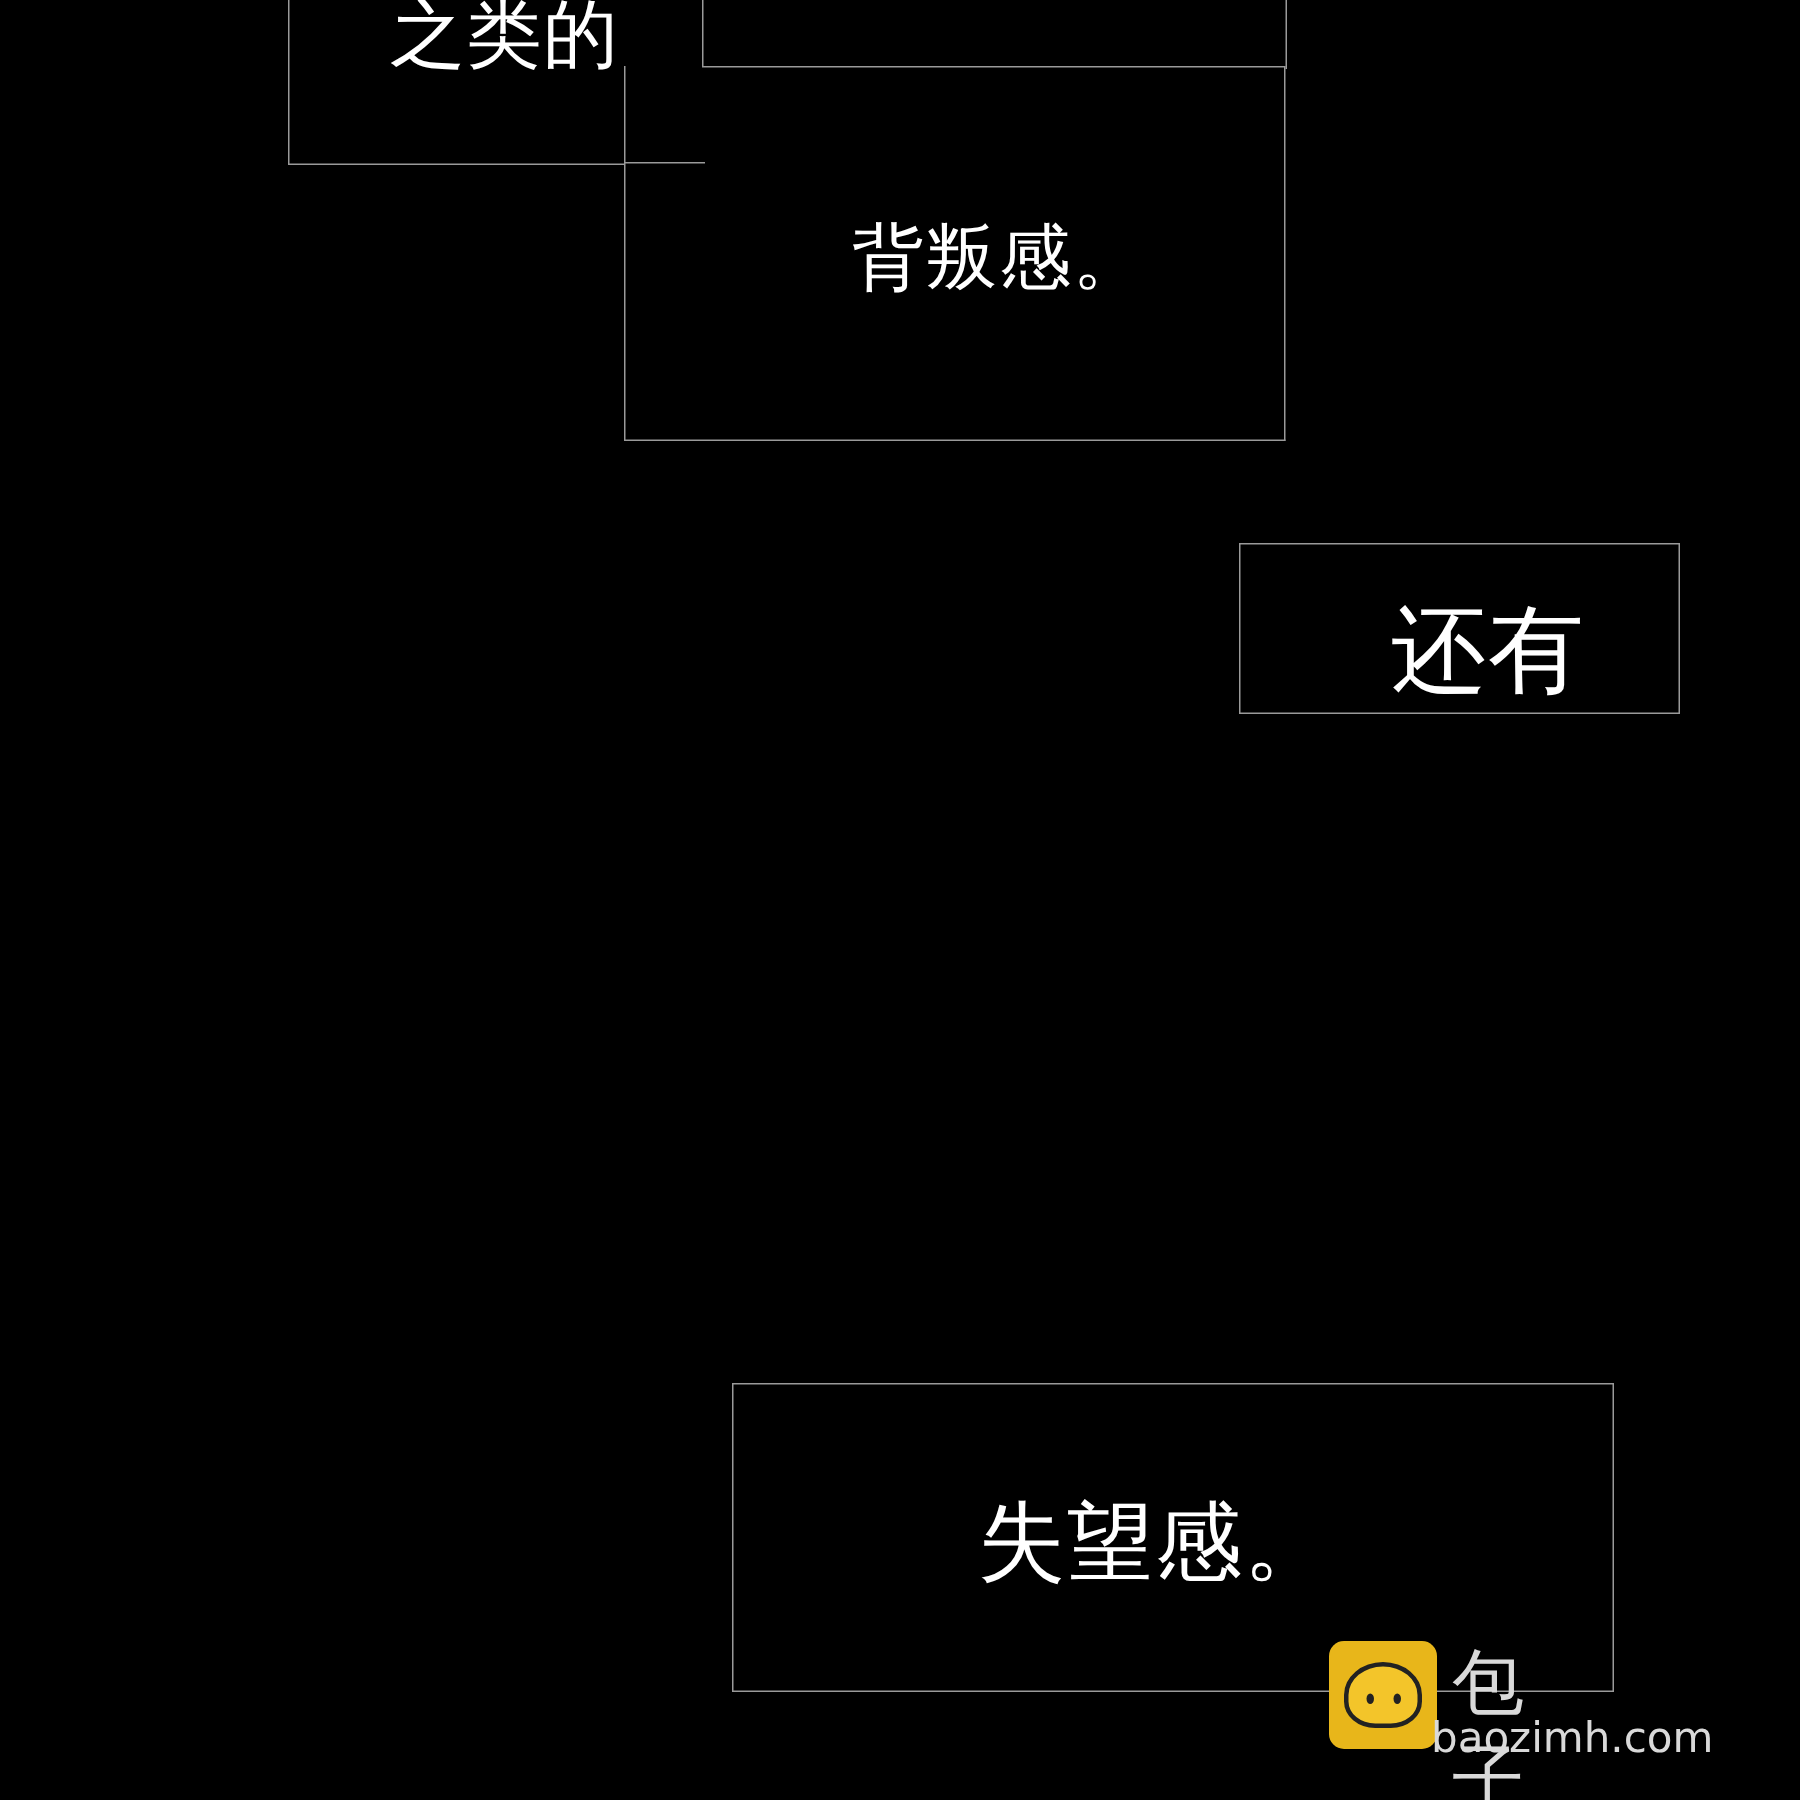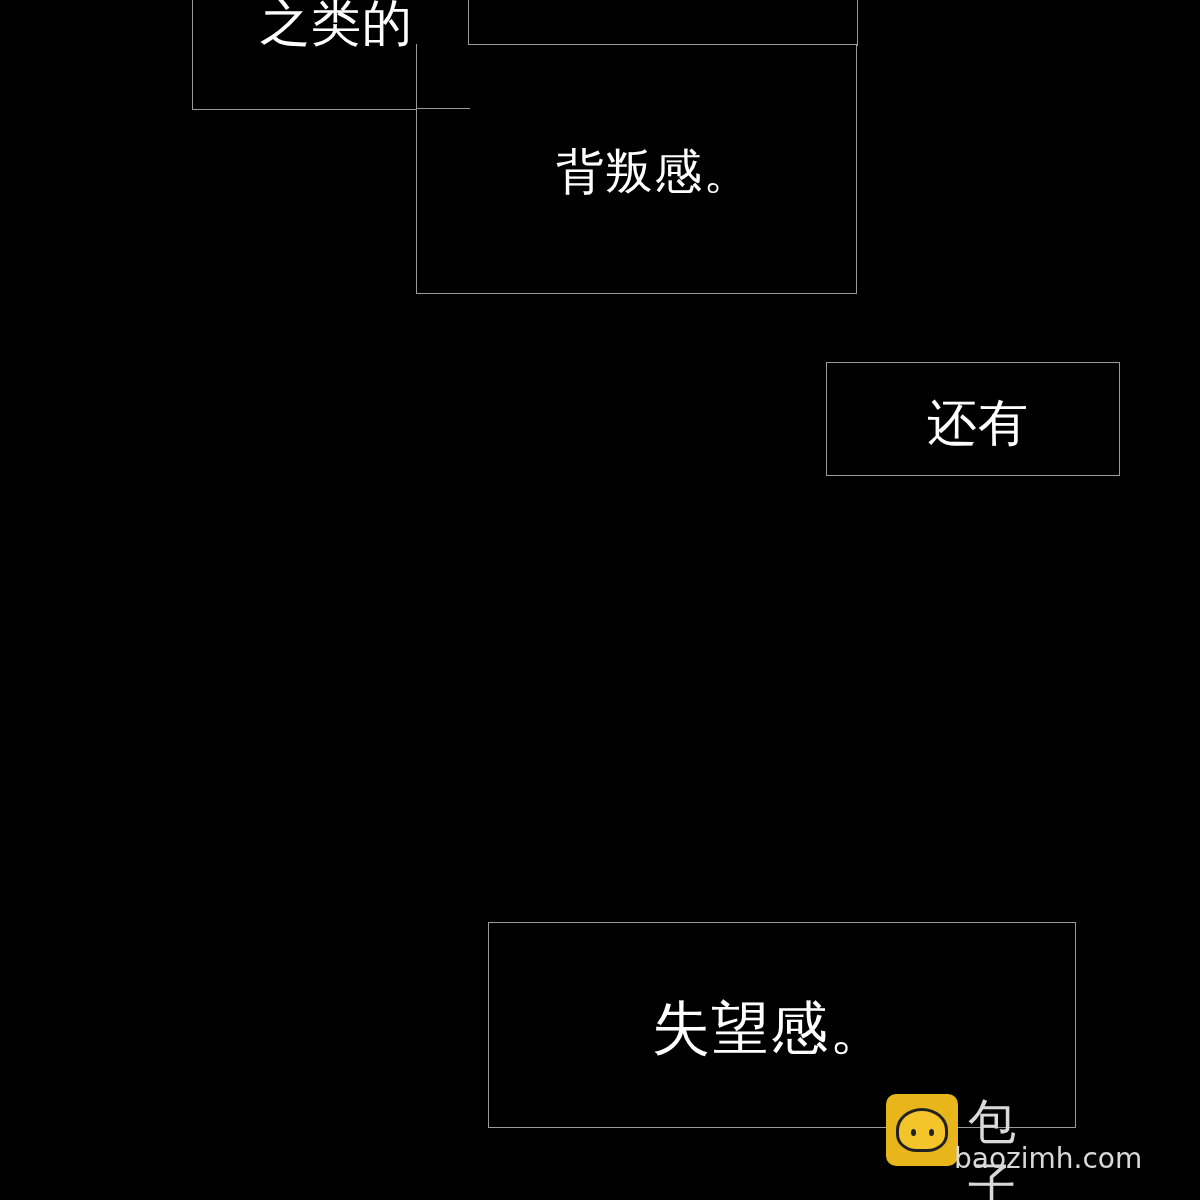--- a/index.html
+++ b/index.html
@@ -21,24 +21,24 @@
 <div>
   <div class="scribble"></div>
 
   <div class="box" style="left:192px; top:-2px; width:278px; height:112px;"></div>
   <div class="box" style="left:468px; top:-2px; width:390px; height:48px; border-top:none;"></div>
   <div class="txt" style="left:260px; top:-10px;">之类的</div>
 
   <div class="box" style="left:416px; top:44px; width:441px; height:250px; border-top:none;"></div>
   <div style="position:absolute; left:416px; top:108px; width:54px; border-top:1.5px solid #9a9a9a;"></div>
   <div style="position:absolute; left:468px; top:44px; width:389px; border-top:1.5px solid #9a9a9a;"></div>
-  <div class="txt" style="left:556px; top:140px; font-size:48px;">背叛感。</div>
+  <div class="txt" style="left:568px; top:140px; font-size:48px;">背叛感。</div>
 
   <div class="box" style="left:826px; top:362px; width:294px; height:114px;"></div>
-  <div class="txt" style="left:927px; top:390px; font-size:50px;font-family:Liberation Serif, serif;">还有</div>
+  <div class="txt" style="left:927px; top:390px; font-size:64px;font-family:Liberation Serif, serif;">还有</div>
 
   <div class="box" style="left:488px; top:922px; width:588px; height:206px;"></div>
   <div class="txt" style="left:652px; top:990px; font-size:58px;">失望感。</div>
 </div>
 
 <div class="wm">
   <div class="wm-logo">
     <div class="bun">
         <div class="eye" style="left:12px;"></div>
         <div class="eye" style="left:30px;"></div>

